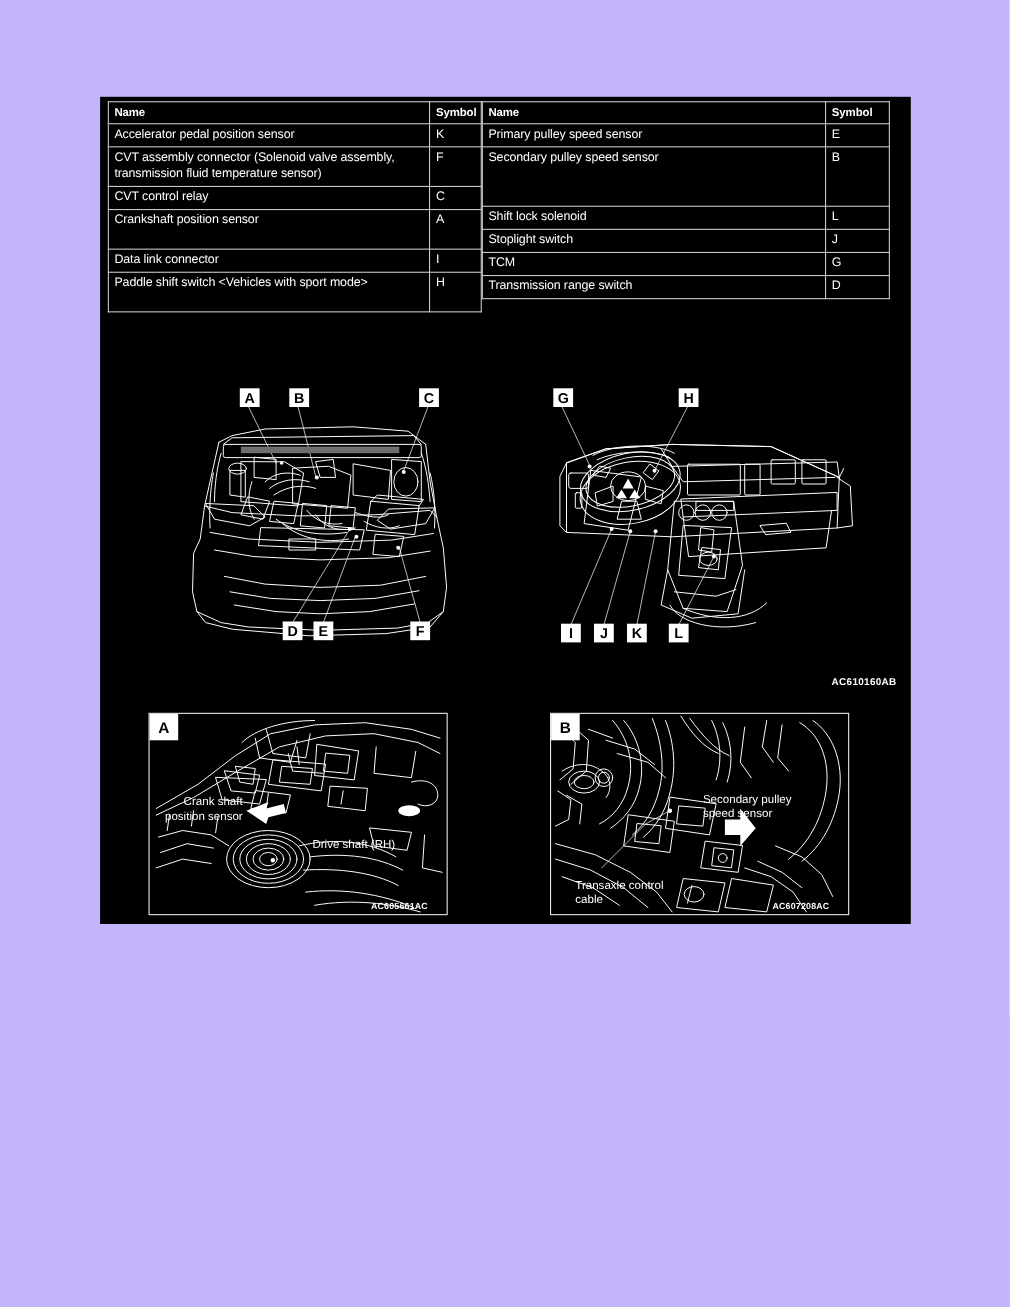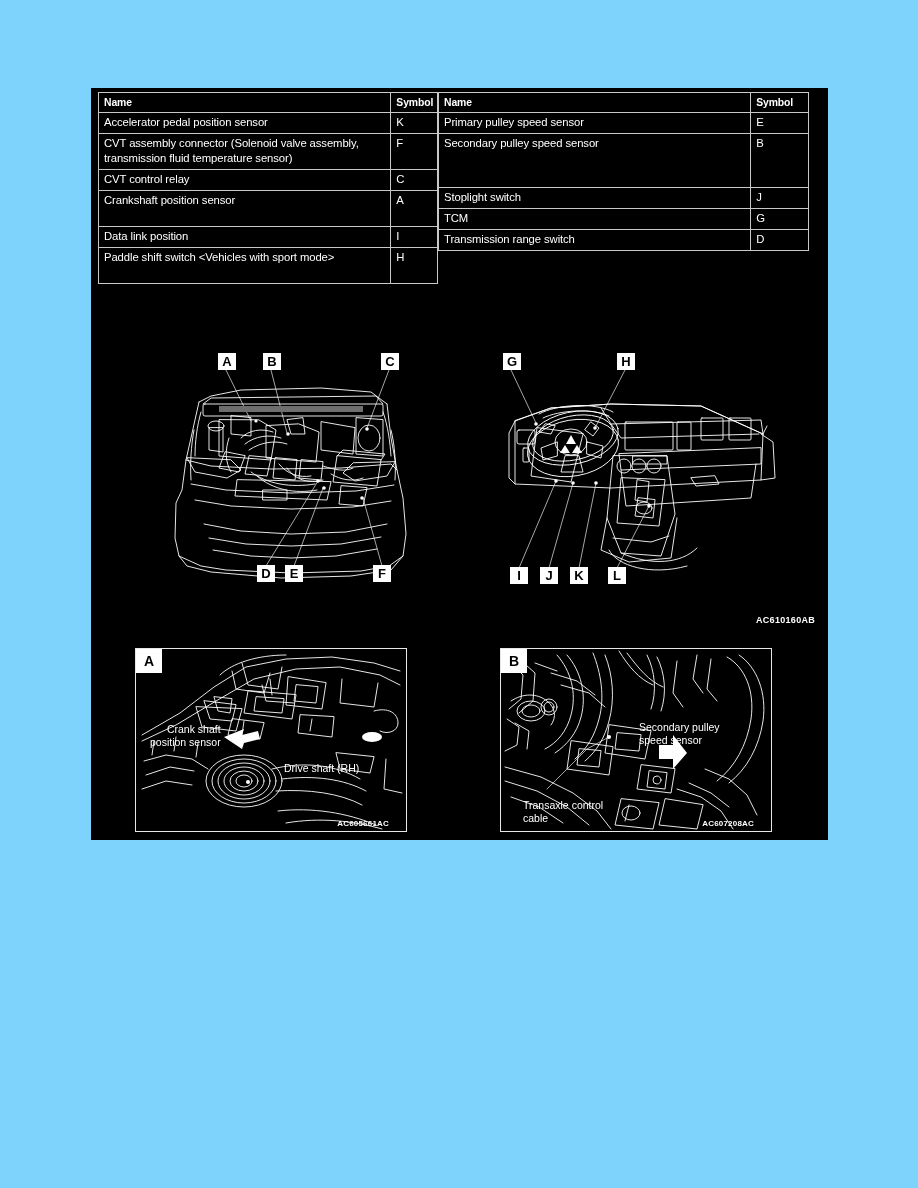--- a/index.html
+++ b/index.html
@@ -10,21 +10,21 @@
     width: 918px;
     height: 1188px;
     overflow: hidden;
     font-family: "Liberation Sans", sans-serif;
   }
 
   #page {
     position: relative;
     width: 918px;
     height: 1188px;
-    background: #7dd3fc;
+    background: #c4b5fd;
   }
 
   
   #content-panel {
     position: absolute;
     left: 91px;
     top: 88px;
     width: 737px;
     height: 752px;
     background: #000000;
@@ -181,21 +181,21 @@
         </tr>
         <tr>
           <td>CVT control relay</td>
           <td>C</td>
         </tr>
         <tr>
           <td style="height:30px">Crankshaft position sensor</td>
           <td>A</td>
         </tr>
         <tr>
-          <td>Data link position</td>
+          <td>Data link connector</td>
           <td>I</td>
         </tr>
         <tr>
           <td style="height:30px">Paddle shift switch &lt;Vehicles with sport mode&gt;</td>
           <td>H</td>
         </tr>
       </tbody>
     </table>
 
     <table id="table-right" class="half-table">
@@ -210,20 +210,24 @@
         </tr>
       </thead>
       <tbody>
         <tr>
           <td>Primary pulley speed sensor</td>
           <td>E</td>
         </tr>
         <tr>
           <td style="height:48px">Secondary pulley speed sensor</td>
           <td>B</td>
+        </tr>
+        <tr>
+          <td>Shift lock solenoid</td>
+          <td>L</td>
         </tr>
         <tr>
           <td>Stoplight switch</td>
           <td>J</td>
         </tr>
         <tr>
           <td>TCM</td>
           <td>G</td>
         </tr>
         <tr>

